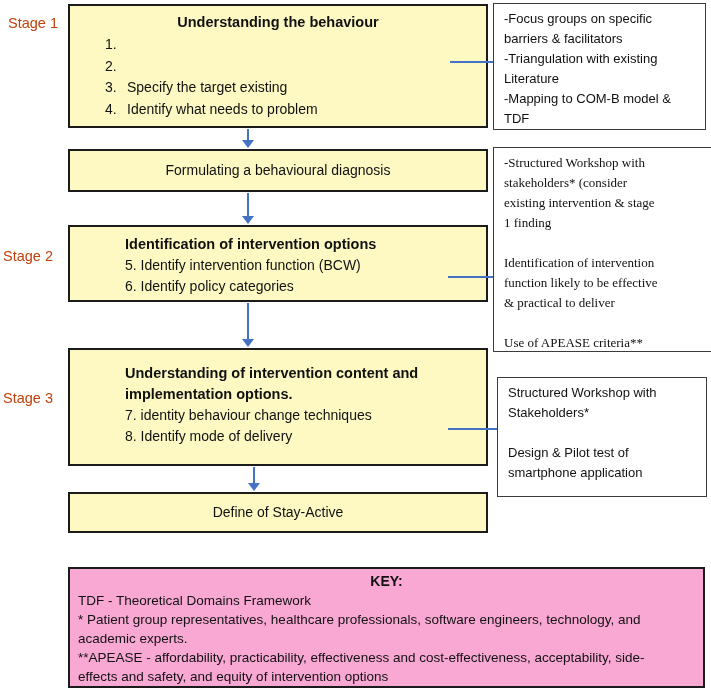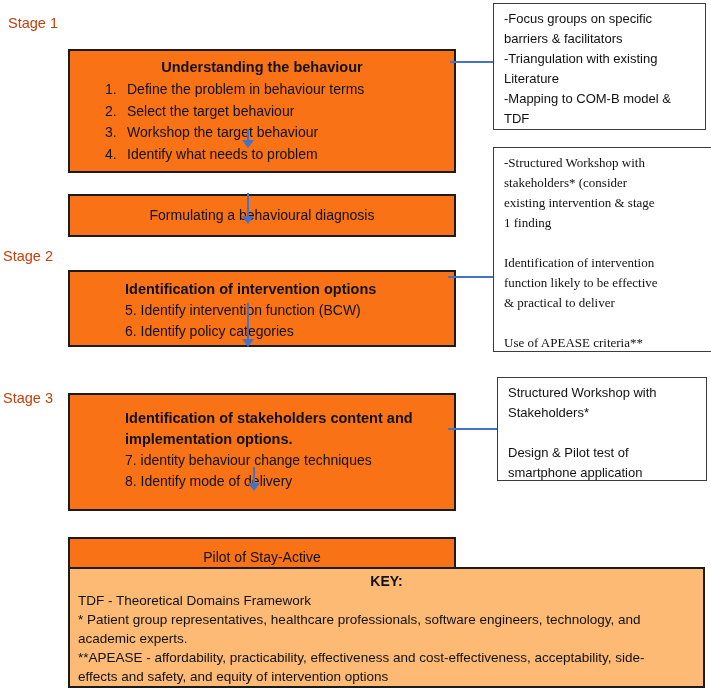--- a/index.html
+++ b/index.html
@@ -17,27 +17,26 @@
   .stage-label {
     position: absolute;
     font-size: 14.5px;
     color: #c2410c;
   }
 
   
   .mbox {
     position: absolute;
     left: 68px;
-    width: 388px;
-    background: #f97316;
+    width: 420px;
+    background: #fef9c3;
     border: 2px solid #1b1b1b;
     box-sizing: border-box;
     font-size: 14px;
     line-height: 21px;
-    margin-top: 45px;
   }
   .mbox .box-title {
     font-weight: bold;
     font-size: 14.5px;
   }
   .center-title {
     display: flex;
     align-items: center;
     justify-content: center;
     text-align: center;
@@ -100,21 +99,21 @@
     border-top: 8px solid #4472C4;
   }
 
   
   .key-box {
     position: absolute;
     left: 68px;
     top: 567px;
     width: 637px;
     height: 121px;
-    background: #fdba74;
+    background: #f9a8d4;
     border: 2px solid #1b1b1b;
     box-sizing: border-box;
     padding: 3px 8px 0 8px;
     font-size: 13.5px;
     line-height: 19px;
   }
   .key-title {
     text-align: center;
     font-weight: bold;
     font-size: 14px;
@@ -127,77 +126,75 @@
 
   <div class="stage-label" style="left:8px; top:15px;">Stage 1</div>
   <div class="stage-label" style="left:3px; top:248px;">Stage 2</div>
   <div class="stage-label" style="left:3px; top:390px;">Stage 3</div>
 
   <div class="mbox" style="top:4px; height:124px; padding-top:6px;">
     <div class="box-title" style="text-align:center;">Understanding the behaviour</div>
     <div class="num-list">
       <div class="num-row">
         <span class="num">1.</span>
-        <span class="txt">Define the problem in behaviour terms</span>
       </div>
       <div class="num-row">
         <span class="num">2.</span>
-        <span class="txt">Select the target behaviour</span>
       </div>
       <div class="num-row">
         <span class="num">3.</span>
-        <span class="txt">Workshop the target behaviour</span>
+        <span class="txt">Specify the target existing</span>
       </div>
       <div class="num-row">
         <span class="num">4.</span>
         <span class="txt">Identify what needs to problem</span>
       </div>
     </div>
   </div>
 
   <div class="mbox center-title box-title" style="top:149px; height:43px;">
     <span>Formulating a behavioural diagnosis</span>
   </div>
 
   <div class="mbox pad-left" style="top:225px; height:77px;">
     <div class="box-title">Identification of intervention options</div>
     <div class="plain-item">5. Identify intervention function (BCW)</div>
     <div class="plain-item">6. Identify policy categories</div>
   </div>
 
   <div class="mbox pad-left" style="top:348px; height:118px; padding-top:13px;">
-    <div class="box-title pre">Identification of stakeholders content and
+    <div class="box-title pre">Understanding of intervention content and
 implementation options.</div>
     <div class="plain-item">7. identity behaviour change techniques</div>
     <div class="plain-item">8. Identify mode of delivery</div>
   </div>
 
   <div class="mbox center-title box-title" style="top:492px; height:41px;">
-    <span>Pilot of Stay-Active</span>
+    <span>Define of Stay-Active</span>
   </div>
 
   <div class="sbox" style="left:493px; top:3px; width:213px; height:127px;">-Focus groups on specific
 barriers &amp; facilitators
 -Triangulation with existing
 Literature
 -Mapping to COM-B model &amp;
 TDF</div>
 
   <div class="sbox" style="left:493px; top:147px; width:242px; height:205px;font-family:Liberation Serif, serif;">-Structured Workshop with
 stakeholders* (consider
 existing intervention &amp; stage
 1 finding
 
 Identification of intervention
 function likely to be effective
 &amp; practical to deliver
 
 Use of APEASE criteria**</div>
 
-  <div class="sbox" style="left:497px; top:377px; width:210px; height:104px;">Structured Workshop with
+  <div class="sbox" style="left:497px; top:377px; width:210px; height:120px;">Structured Workshop with
 Stakeholders*
 
 Design &amp; Pilot test of
 smartphone application</div>
 
   <div class="hline" style="left:450px; top:61px; width:43px;"></div>
   <div class="hline" style="left:448px; top:276px; width:45px;"></div>
   <div class="hline" style="left:448px; top:428px; width:49px;"></div>
 
   <div class="varrow" style="left:242px; top:129px; height:19px;">

